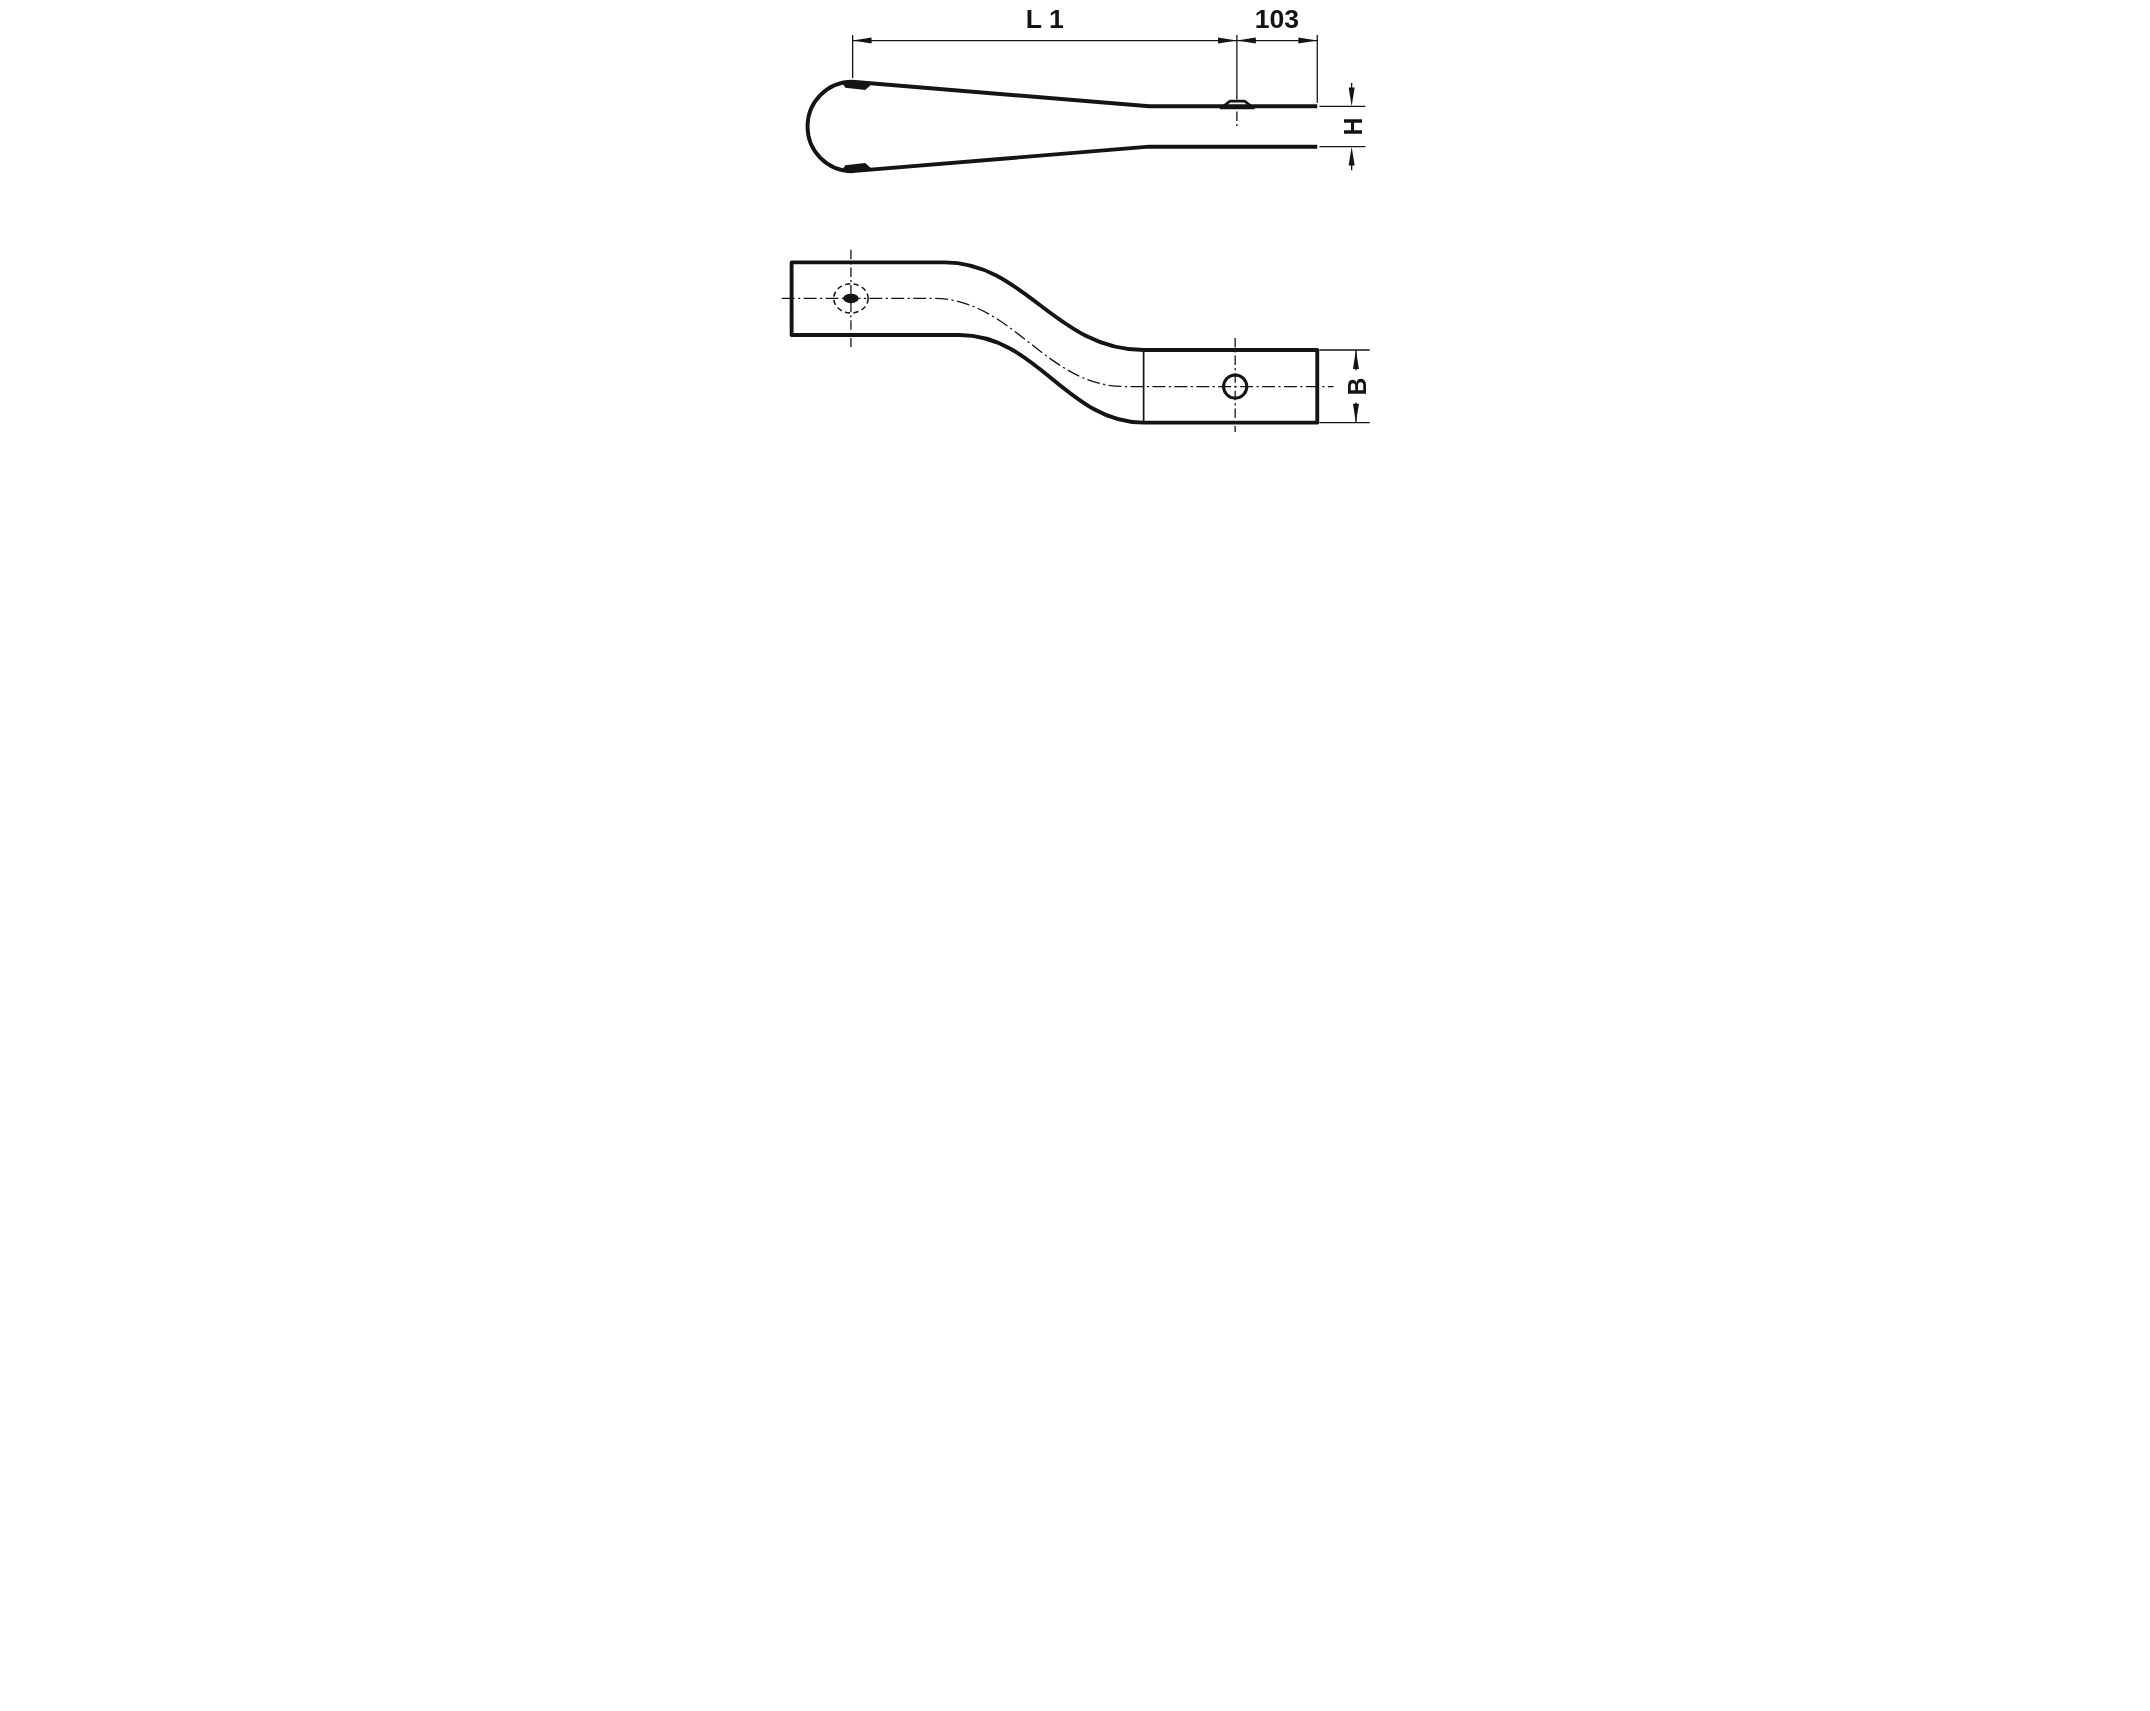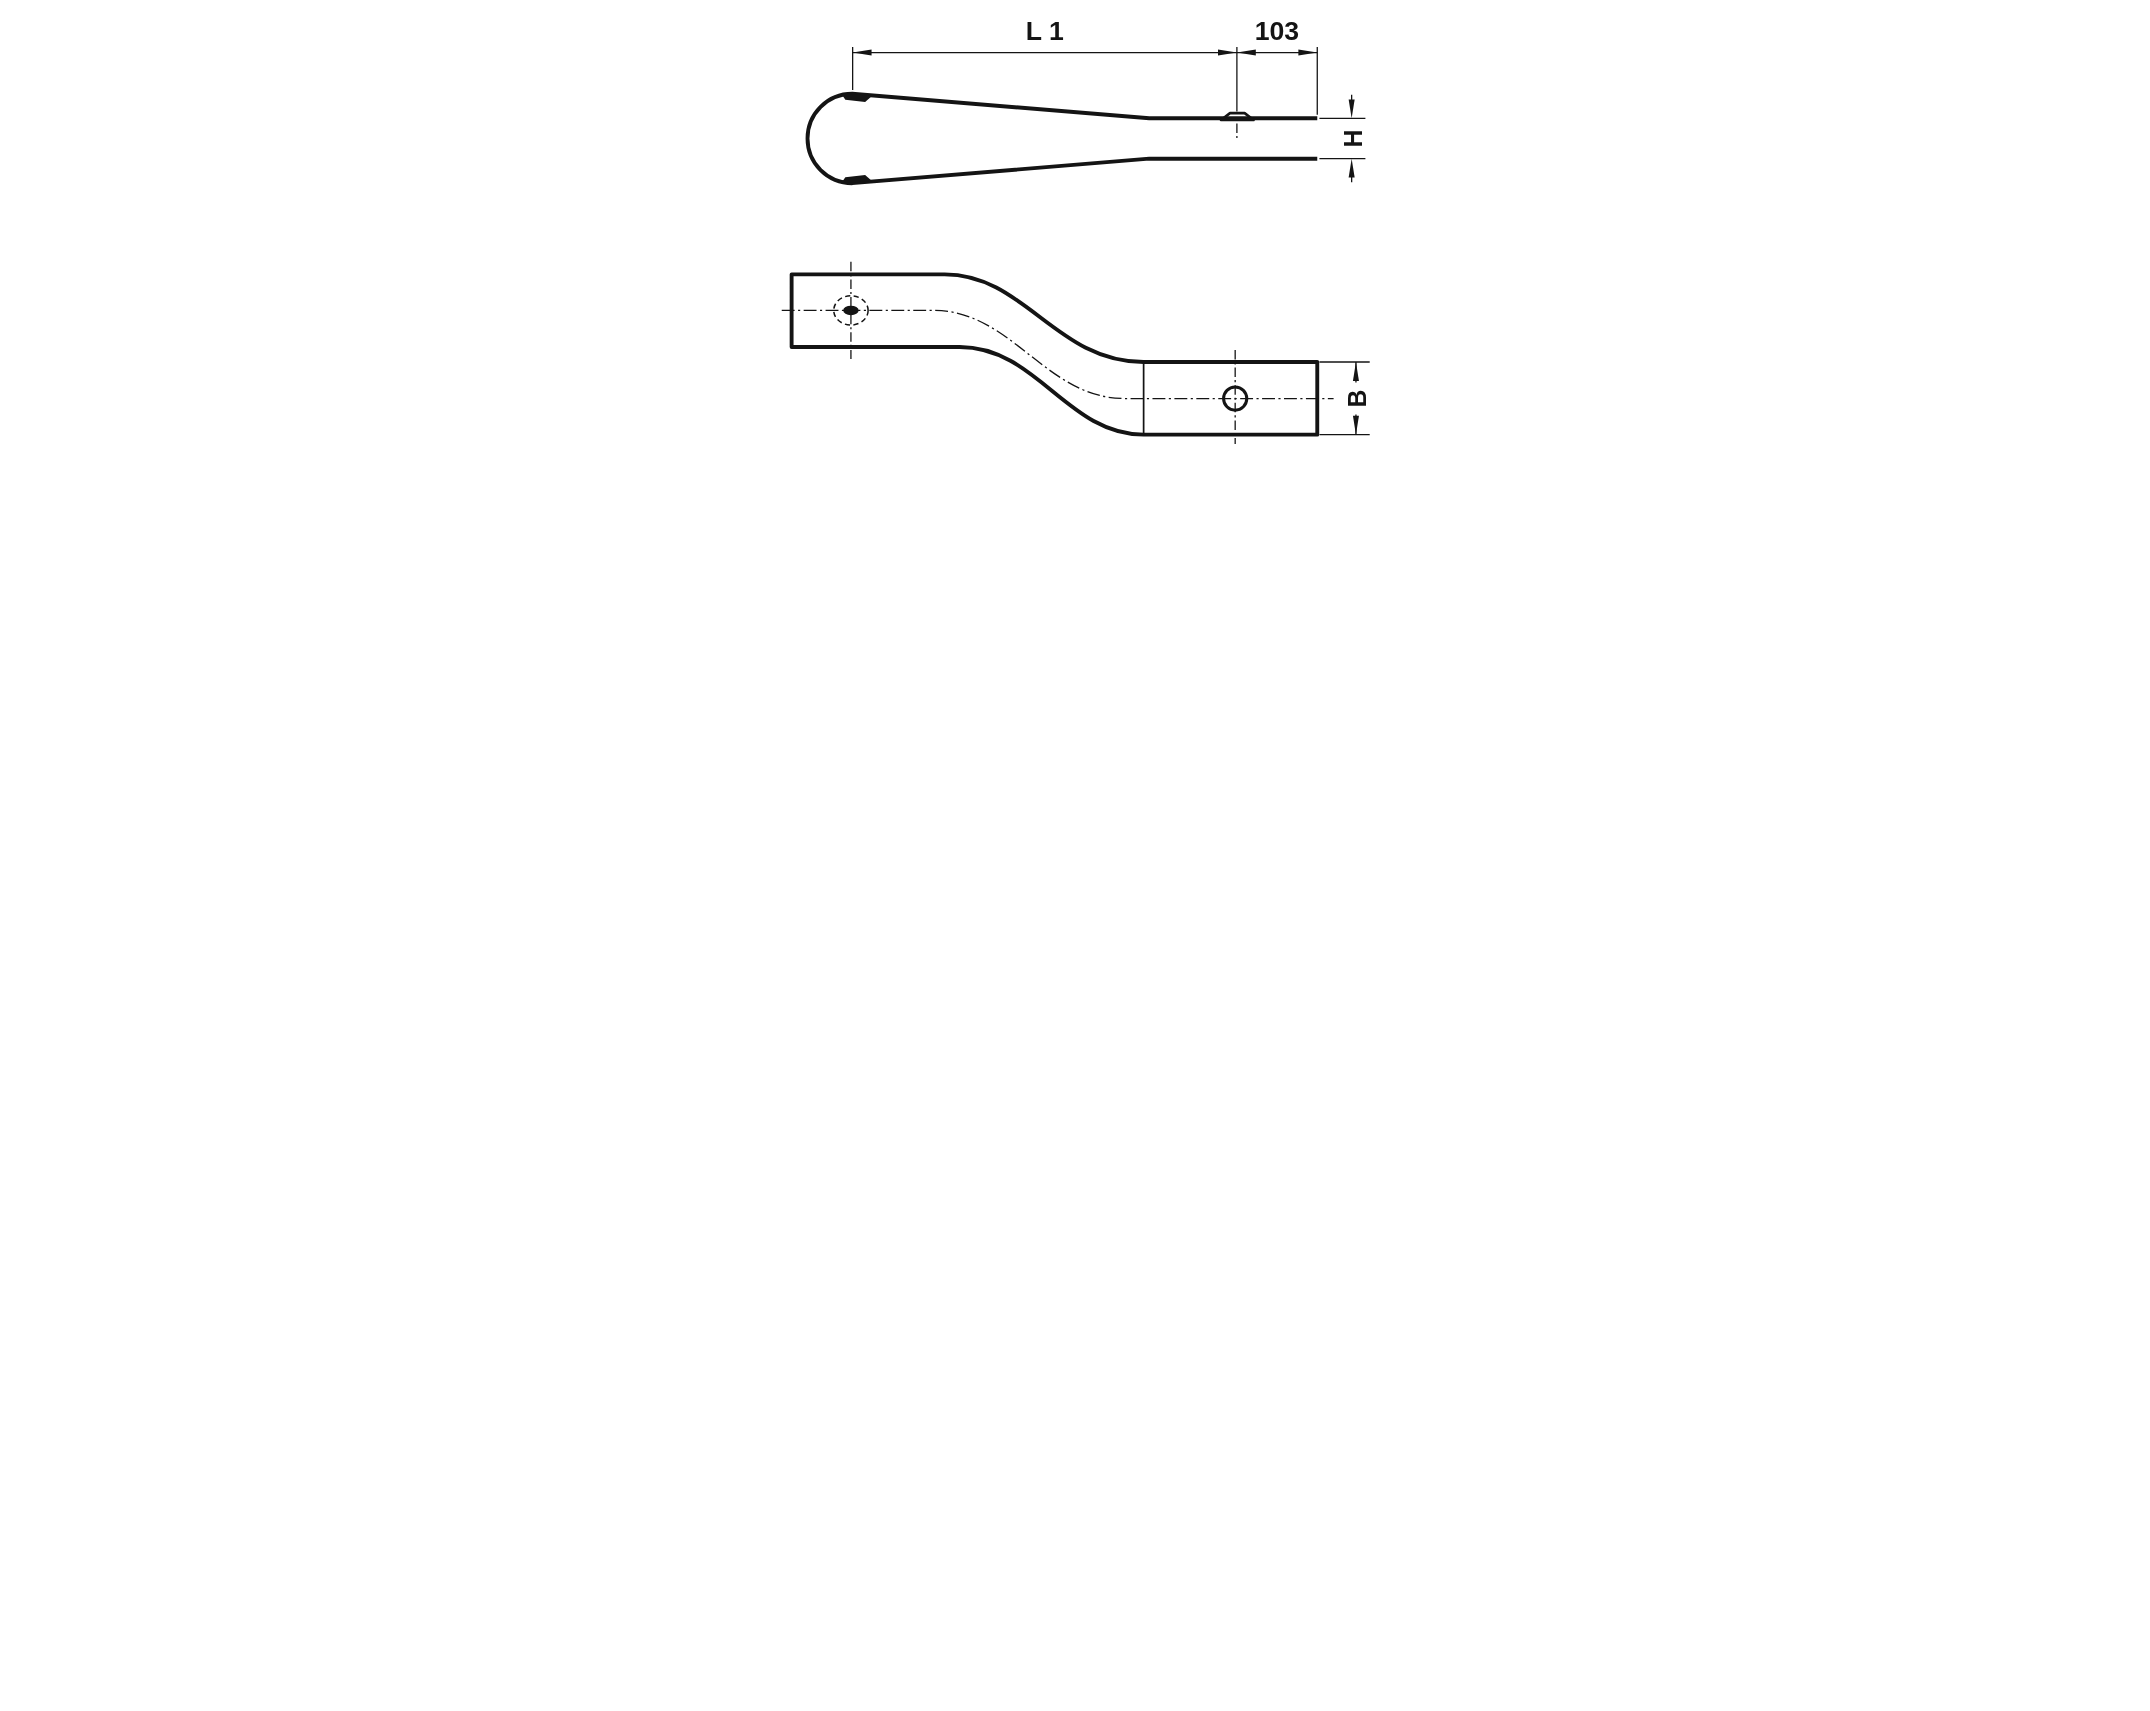--- a/index.html
+++ b/index.html
@@ -1,16 +1,16 @@
 <!DOCTYPE html>
 <html style="font-size:6.9px"><head>
 <meta charset="utf-8">
 <style>
   html,body{margin:0;padding:0;background:#ffffff;}
-  .page{width:100%;max-width:591px;margin:16px auto;}
+  .page{width:100%;max-width:591px;margin:4px auto;}
   svg{display:block;width:100%;height:auto;}
   .heavy{fill:none;stroke:#141414;stroke-width:9;stroke-linejoin:round;stroke-linecap:butt;}
   .medium{fill:none;stroke:#141414;stroke-width:6;stroke-linejoin:round;}
   .thin{fill:none;stroke:#141414;stroke-width:3;stroke-linecap:butt;}
   .seam{fill:none;stroke:#141414;stroke-width:4;}
   .cl{fill:none;stroke:#141414;stroke-width:3;stroke-dasharray:30 8 5 8;}
   .cl-short{fill:none;stroke:#141414;stroke-width:3;stroke-dasharray:22 7 5 7;}
   .dashed{fill:none;stroke:#141414;stroke-width:3.5;stroke-dasharray:12 8;}
   .arrow{fill:#141414;stroke:none;}
   .solid{fill:#141414;stroke:none;}

